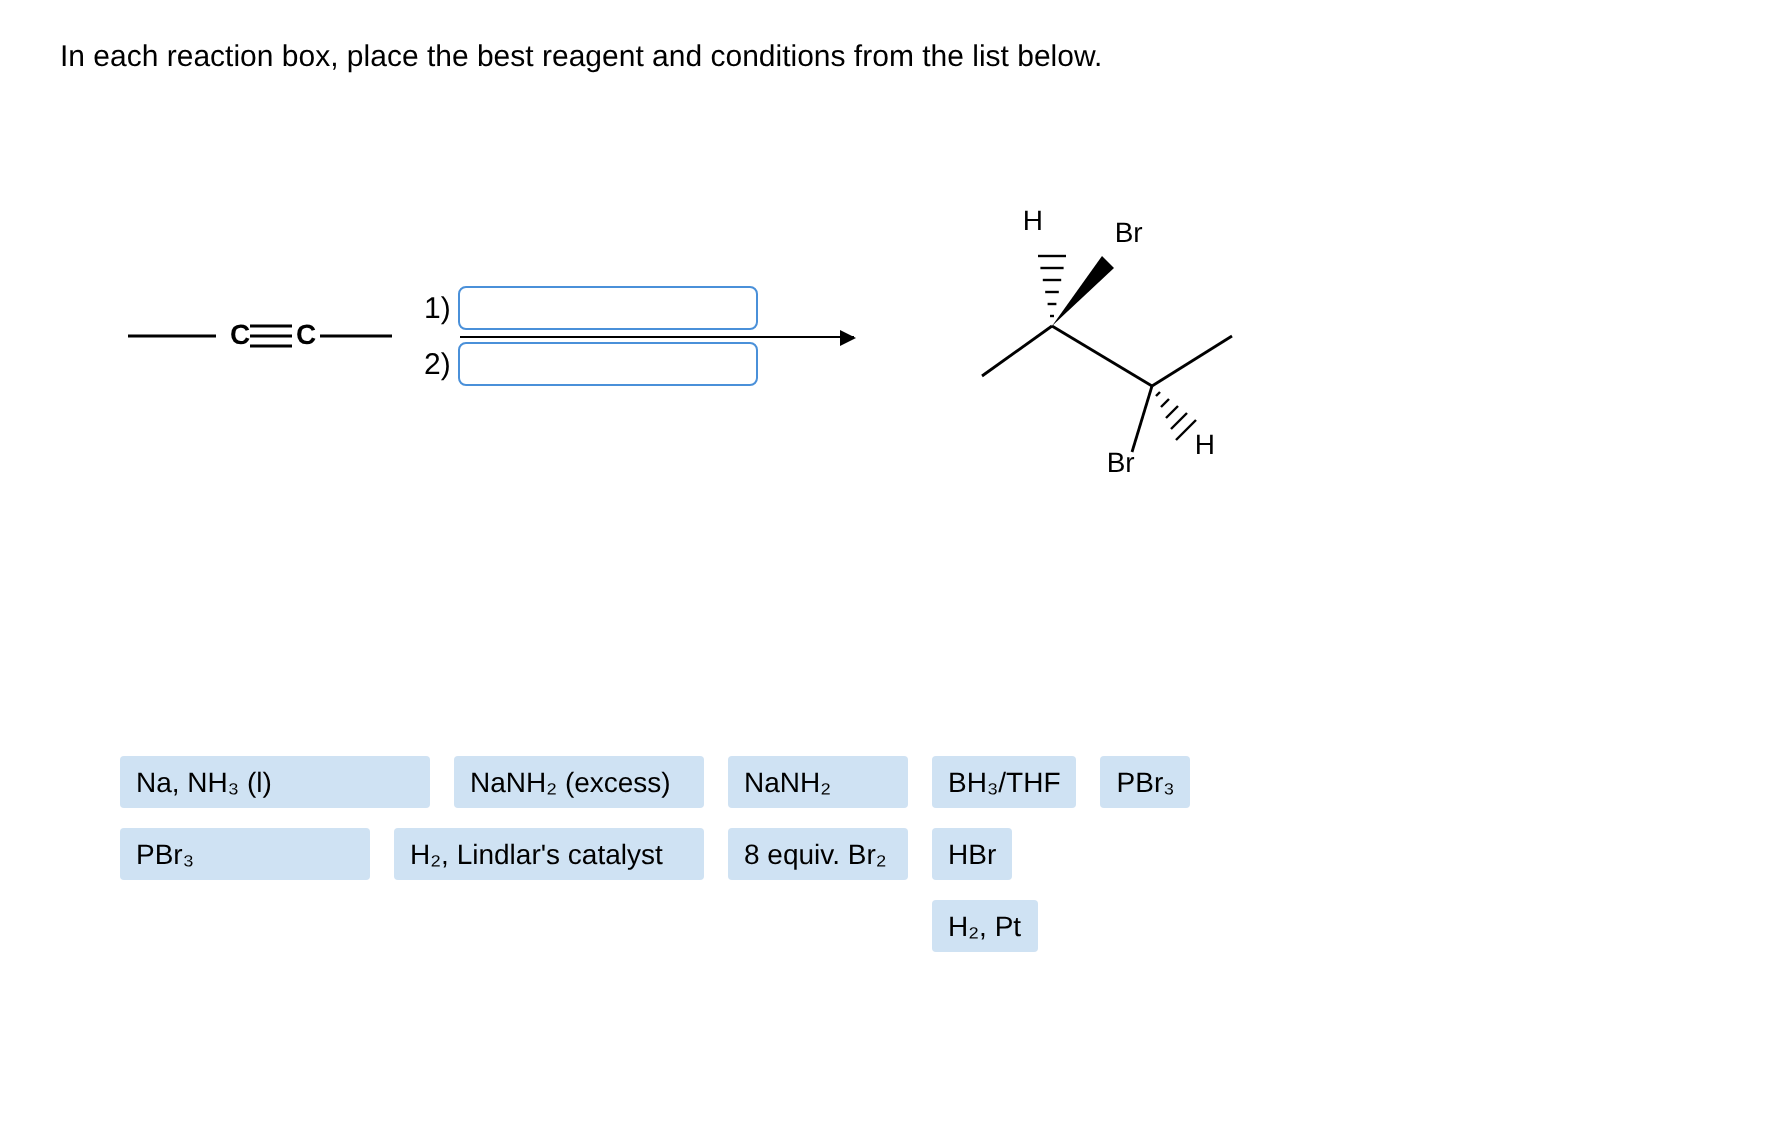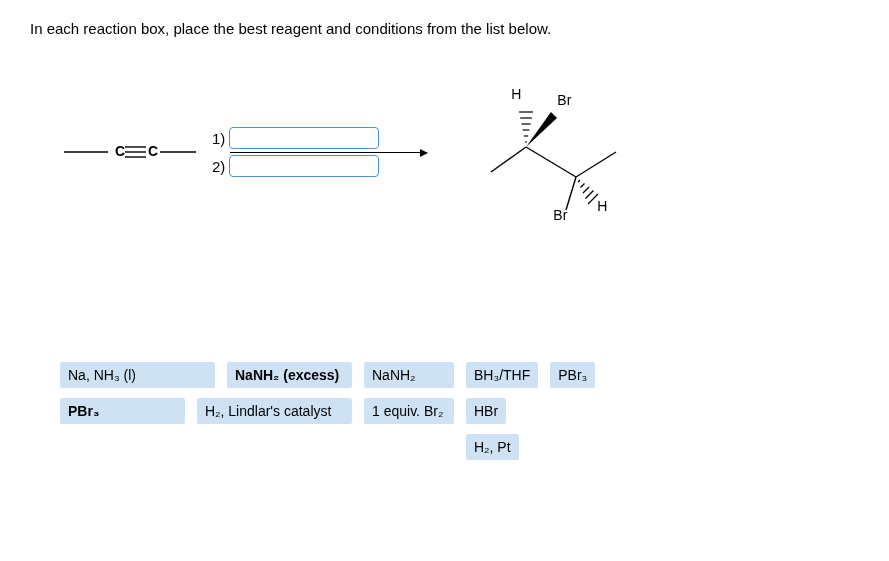--- a/index.html
+++ b/index.html
@@ -8,21 +8,21 @@
     font-family: Arial, Helvetica, sans-serif;
     font-size: 15px;
     color: #000;
     background: #fff;
     width: 889px;
     height: 561px;
     box-sizing: border-box;
   }
   .prompt {
     font-size: 15px;
-    margin-bottom: 45px;
+    margin-bottom: 61px;
   }
   .reaction-row {
     display: flex;
     align-items: center;
     gap: 0;
     margin-left: 30px;
     margin-bottom: 140px;
   }
   .alkyne {
     width: 140px;
@@ -95,21 +95,21 @@
     padding: 5px 8px;
     font-size: 14px;
     white-space: nowrap;
     box-sizing: border-box;
     display: inline-flex;
     align-items: baseline;
   }
   .abslabel { position: absolute; font-size: 14px; }
   
   .c-col0 { min-width: 155px; }
-  .c-col1 { min-width: 125px; font-weight: bold; }
+  .c-col1 { min-width: 125px; }
   .c-col2 { min-width: 90px; }
 </style>
 </head>
 <body>
 
 <div class="prompt">In each reaction box, place the best reagent and conditions from the list below.</div>
 
 <div class="reaction-row">
 
   <div class="alkyne">
@@ -177,21 +177,21 @@
   <div class="pool-row">
     <span class="chip c-col0">Na, NH₃ (l)</span>
     <span class="chip c-col1">NaNH₂ (excess)</span>
     <span class="chip c-col2">NaNH₂</span>
     <span class="chip">BH₃/THF</span>
     <span class="chip">PBr₃</span>
   </div>
   <div class="pool-row">
     <span class="chip c-col1">PBr₃</span>
     <span class="chip c-col0">H₂, Lindlar's catalyst</span>
-    <span class="chip c-col2">1 equiv. Br₂</span>
+    <span class="chip c-col2">8 equiv. Br₂</span>
     <span class="chip">HBr</span>
   </div>
   <div class="pool-row">
     <span class="chip c-col0" style="visibility:hidden">.</span>
     <span class="chip c-col1" style="visibility:hidden">.</span>
     <span class="chip c-col2" style="visibility:hidden">.</span>
     <span class="chip">H₂, Pt</span>
   </div>
 </div>
 

